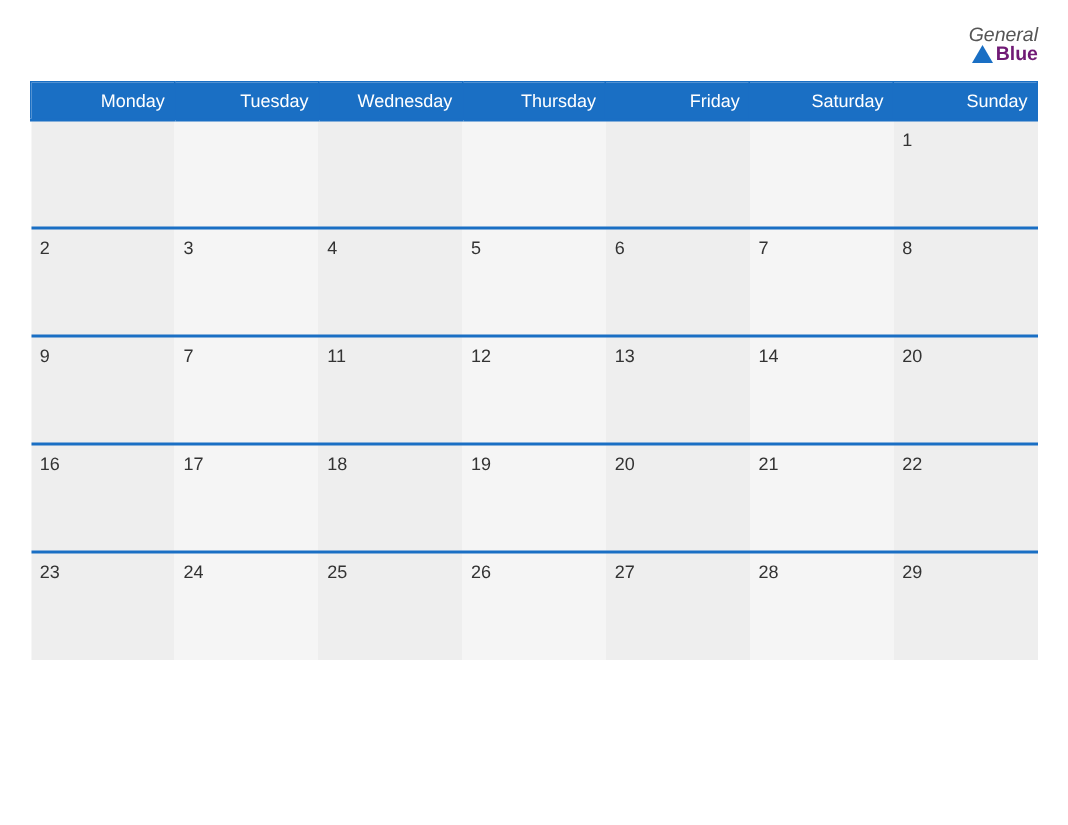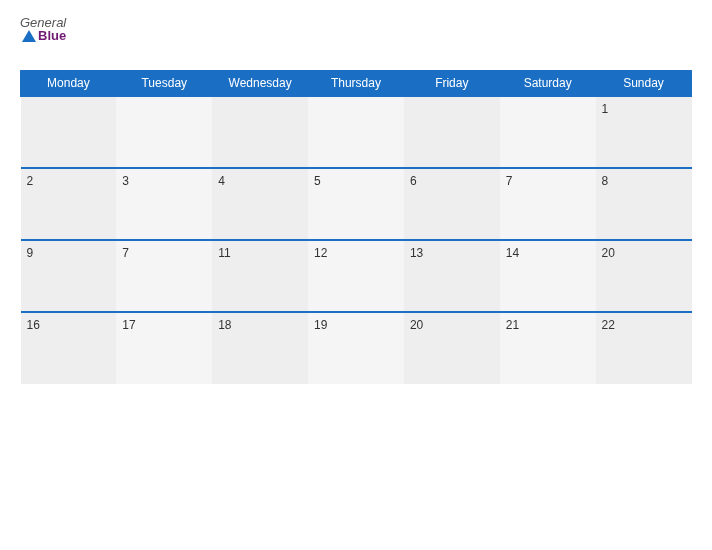--- a/index.html
+++ b/index.html
@@ -12,22 +12,22 @@
       flex-direction: column;
       align-items: center;
       justify-content: flex-start;
       padding: 16px 20px;
     }
 
     .header {
       width: 100%;
       display: flex;
       align-items: center;
-      justify-content: space-between;
-      margin-bottom: 24px;
+      justify-content: flex-end;
+      margin-bottom: 8px;
     }
 
     .logo {
       display: flex;
       flex-direction: column;
       align-items: flex-start;
       line-height: 1;
     }
 
     .logo-general {
@@ -75,21 +75,21 @@
 
     .calendar thead tr {
       background-color: #1a6fc4;
     }
 
     .calendar thead th {
       color: #fff;
       font-size: 12px;
       font-weight: normal;
       padding: 5px 6px;
-      text-align: center;
+      text-align: right;
       border: 1px solid #1a6fc4;
     }
 
     .calendar tbody tr {
       height: 72px;
     }
 
     .calendar tbody td {
       vertical-align: top;
       padding: 5px 6px;
@@ -167,14 +167,23 @@
       </tr>
       <tr>
         <td><span class="day-num">16</span></td>
         <td><span class="day-num">17</span></td>
         <td><span class="day-num">18</span></td>
         <td><span class="day-num">19</span></td>
         <td><span class="day-num">20</span></td>
         <td><span class="day-num">21</span></td>
         <td><span class="day-num">22</span></td>
       </tr>
+      <tr>
+        <td><span class="day-num">23</span></td>
+        <td><span class="day-num">24</span></td>
+        <td><span class="day-num">25</span></td>
+        <td><span class="day-num">26</span></td>
+        <td><span class="day-num">27</span></td>
+        <td><span class="day-num">28</span></td>
+        <td><span class="day-num">29</span></td>
+      </tr>
     </tbody>
 </table>
 
 </body></html>

